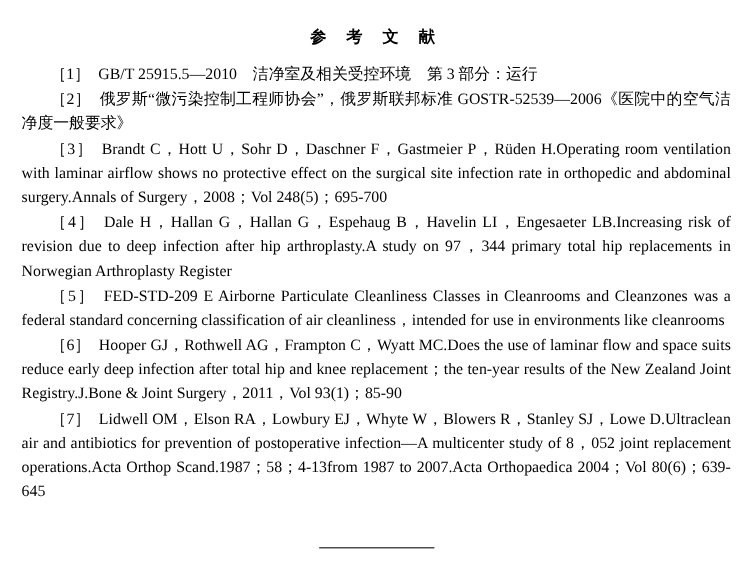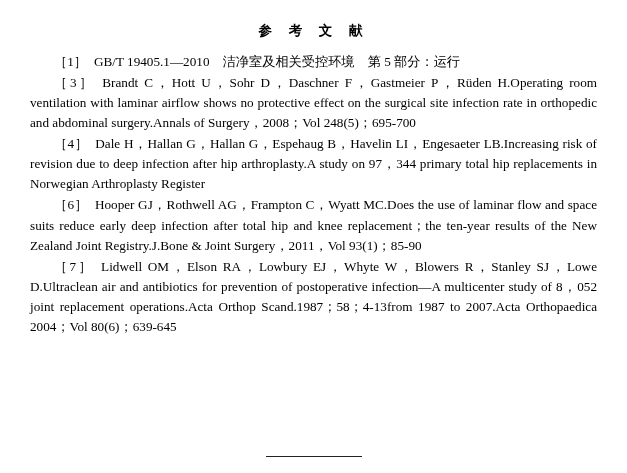--- a/index.html
+++ b/index.html
@@ -12,21 +12,21 @@
     background: #ffffff;
     font-family: "Liberation Serif", "DejaVu Serif", serif;
     color: #000000;
     overflow: hidden;
   }
   .page {
     position: relative;
     width: 627px;
     height: 473px;
     box-sizing: border-box;
-    padding: 0 30px;
+    padding: 0 18px;
   }
   .doc-title {
     text-align: center;
     font-family: "DejaVu Sans", "Liberation Sans", sans-serif;
     font-weight: bold;
     font-size: 13.5px;
     letter-spacing: 6px;
     padding-top: 22px;
     padding-bottom: 12px;
   }
@@ -62,27 +62,29 @@
 </style>
 </head>
 <body>
 
 <div class="page">
 
   <div class="doc-title">参 考 文 献</div>
 
   <div class="ref-list">
 
-    <p class="ref-item"><span class="num">［1］</span><span class="gap"></span><span>GB/T 19405.1—2010　洁净室及相关受控环境　第 5 部分：运行</span></p>
+    <p class="ref-item"><span class="num">［1］</span><span class="gap"></span><span>GB/T 25915.5—2010　洁净室及相关受控环境　第 3 部分：运行</span></p>
 
+    <p class="ref-item"><span class="num">［2］</span><span class="gap"></span><span>俄罗斯“微污染控制工程师协会”，俄罗斯联邦标准 GOSTR-52539—2006《医院中的空气洁净度一般要求》</span></p>
 
     <p class="ref-item"><span class="num">［3］</span><span class="gap"></span><span>Brandt C，Hott U，Sohr D，Daschner F，Gastmeier P，Rüden H.Operating room ventilation with laminar airflow shows no protective effect on the surgical site infection rate in orthopedic and abdominal surgery.Annals of Surgery，2008；Vol 248(5)；695-700</span></p>
 
     <p class="ref-item"><span class="num">［4］</span><span class="gap"></span><span>Dale H，Hallan G，Hallan G，Espehaug B，Havelin LI，Engesaeter LB.Increasing risk of revision due to deep infection after hip arthroplasty.A study on 97，344 primary total hip replacements in Norwegian Arthroplasty Register</span></p>
 
+    <p class="ref-item"><span class="num">［5］</span><span class="gap"></span><span>FED-STD-209 E Airborne Particulate Cleanliness Classes in Cleanrooms and Cleanzones was a federal standard concerning classification of air cleanliness，intended for use in environments like cleanrooms</span></p>
 
     <p class="ref-item"><span class="num">［6］</span><span class="gap"></span><span>Hooper GJ，Rothwell AG，Frampton C，Wyatt MC.Does the use of laminar flow and space suits reduce early deep infection after total hip and knee replacement；the ten-year results of the New Zealand Joint Registry.J.Bone &amp; Joint Surgery，2011，Vol 93(1)；85-90</span></p>
 
     <p class="ref-item"><span class="num">［7］</span><span class="gap"></span><span>Lidwell OM，Elson RA，Lowbury EJ，Whyte W，Blowers R，Stanley SJ，Lowe D.Ultraclean air and antibiotics for prevention of postoperative infection—A multicenter study of 8，052 joint replacement operations.Acta Orthop Scand.1987；58；4-13from 1987 to 2007.Acta Orthopaedica 2004；Vol 80(6)；639-645</span></p>
 
   </div>
 
   <div class="bottom-rule"></div>
 
 </div>

